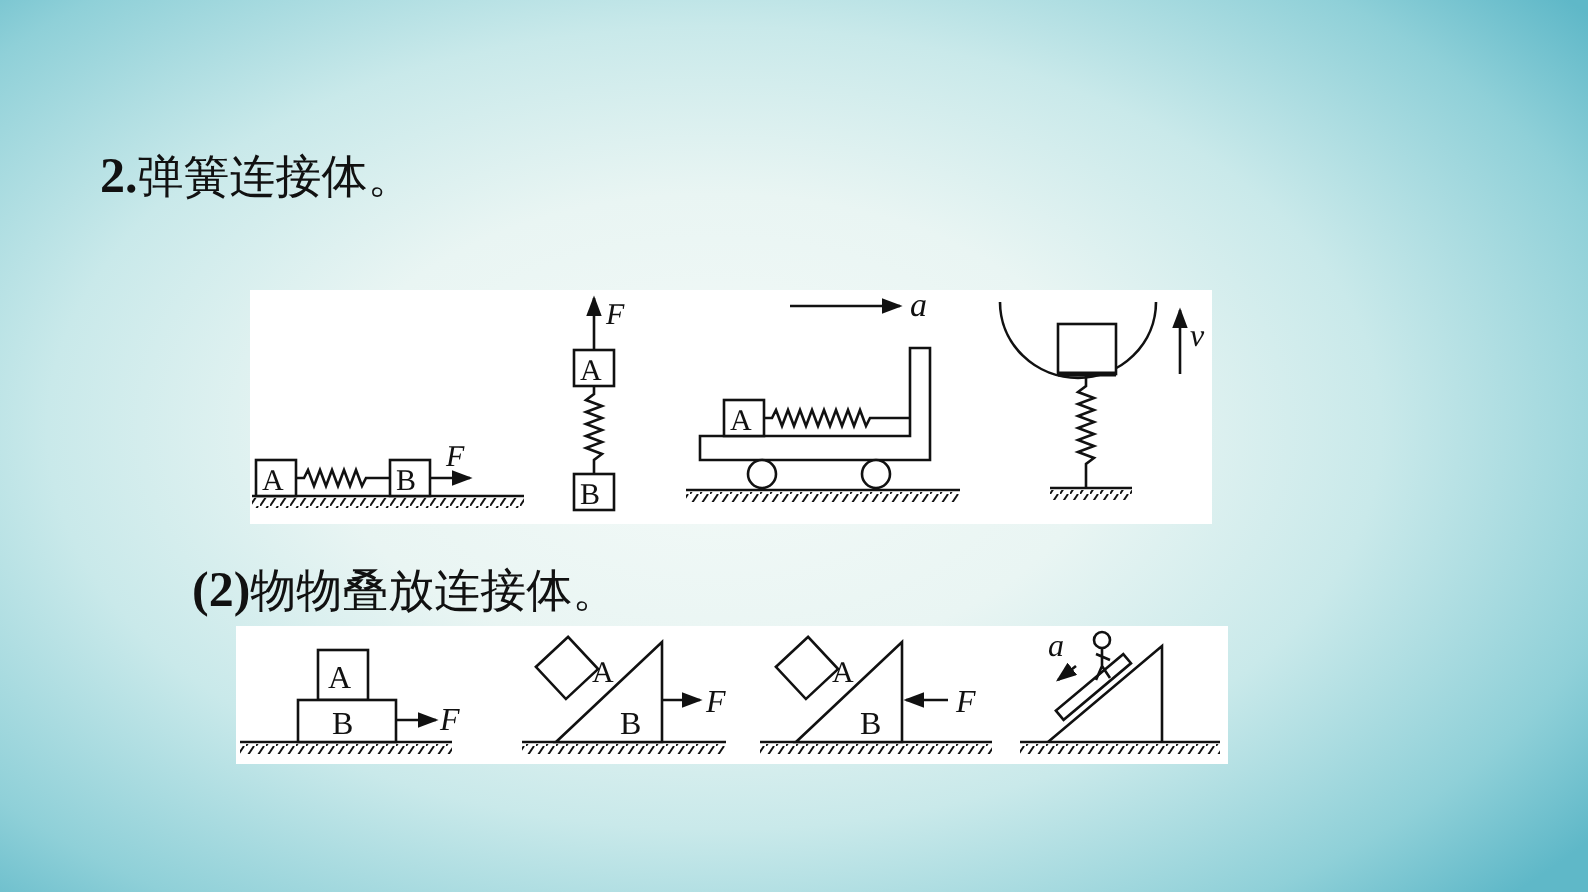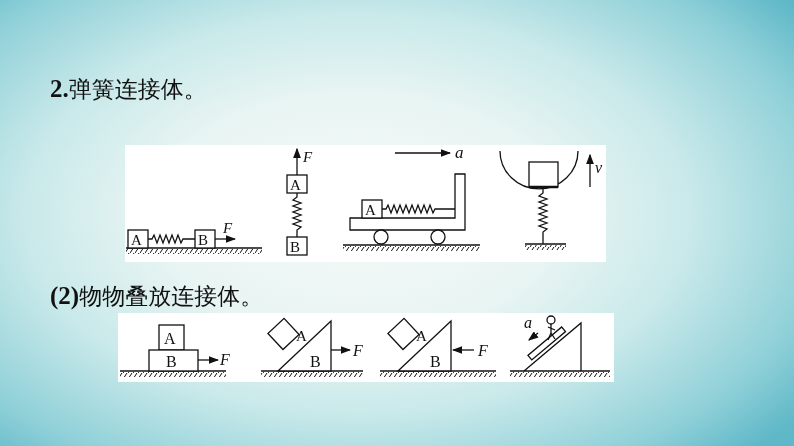--- a/index.html
+++ b/index.html
@@ -10,21 +10,21 @@
         radial-gradient(ellipse 70% 75% at 45% 48%, #f4faf8 0%, #e9f5f3 35%, #c9e9ea 60%, #8fd0d8 85%, #5fb8c8 100%);
     }
     .slide { position: absolute; inset: 0; }
     .heading {
       position: absolute; left: 50px; color: #111;
       font-size: 23px; line-height: 28px; white-space: nowrap;
     }
     .heading .num { font-family: "Liberation Serif", serif; font-weight: bold; font-size: 25px; }
     .h-main { top: 75px; }
     .h-sub1 { top: 114px; }
-    .h-sub2 { top: 282px; }
+    .h-sub2 { top: 282px; margin-left: 46px; }
     .panel { position: absolute; background: #ffffff; }
     .panel1 { left: 125px; top: 145px; width: 481px; height: 117px; }
     .panel2 { left: 118px; top: 313px; width: 496px; height: 69px; }
     svg { position: absolute; left: 0; top: 0; overflow: visible; }
     svg text { font-family: "Liberation Serif", serif; fill: #111; }
     .it { font-style: italic; }
   </style>
 </head>
 <body>
 

